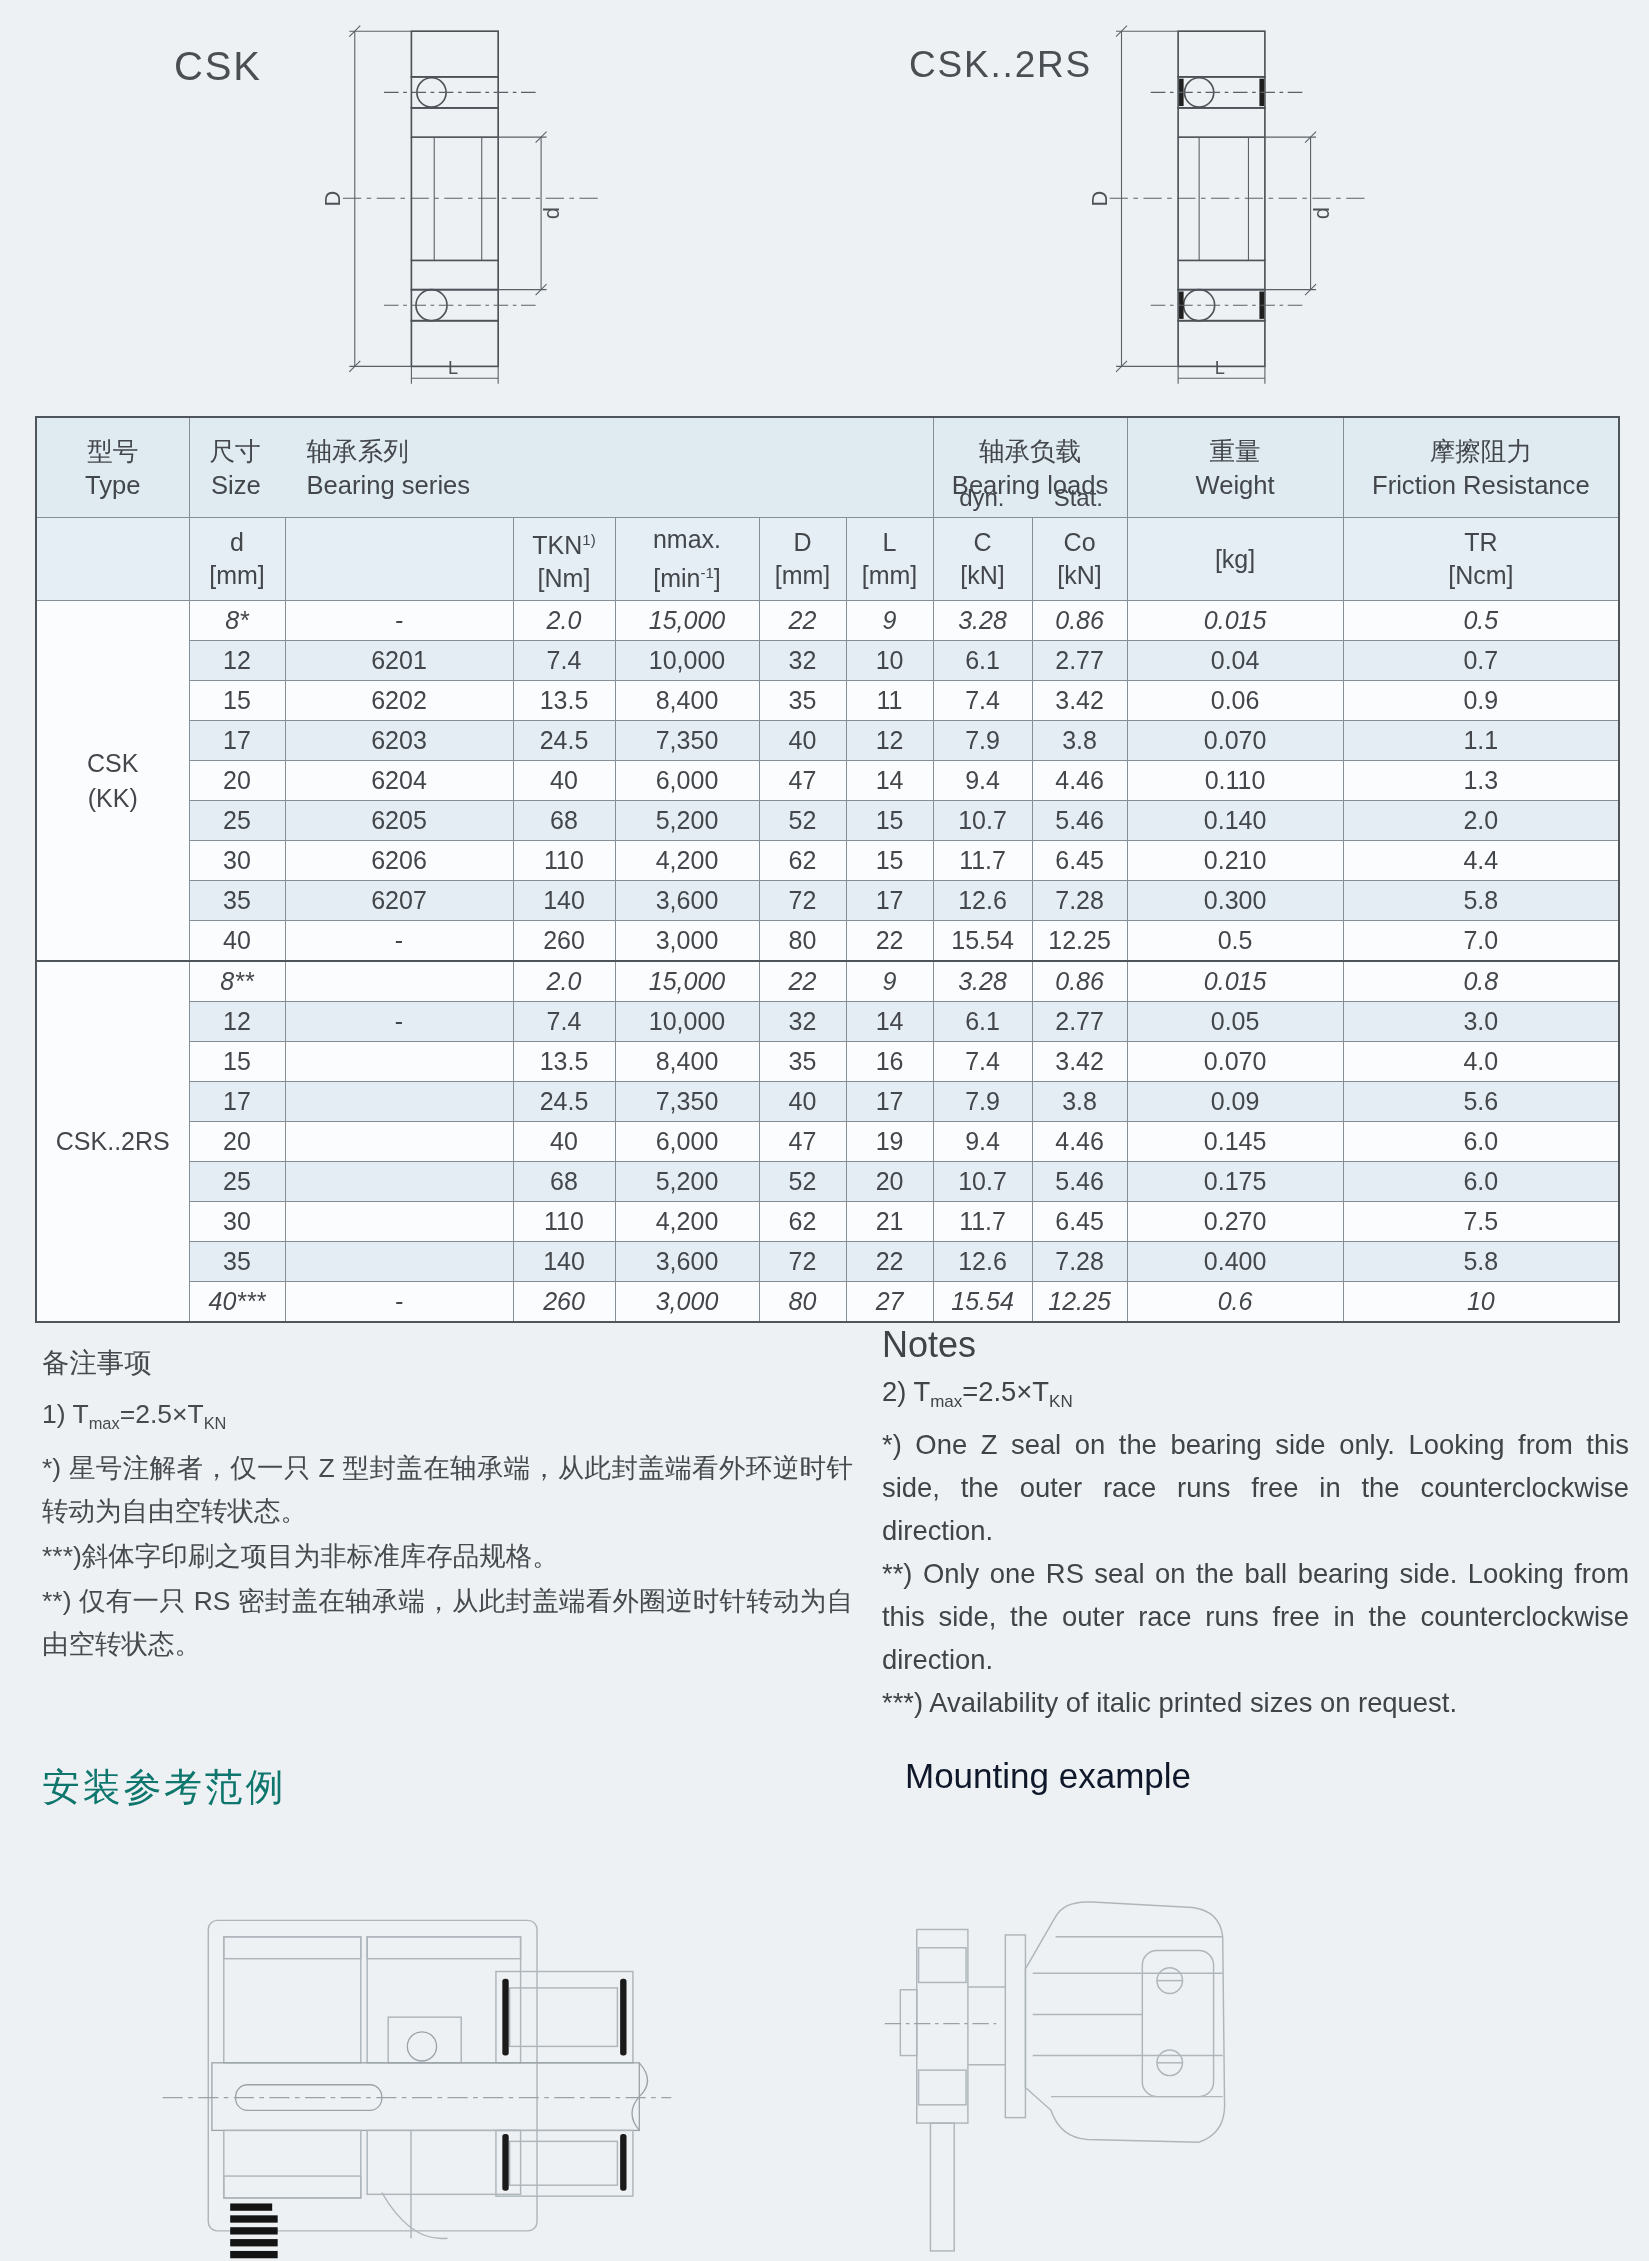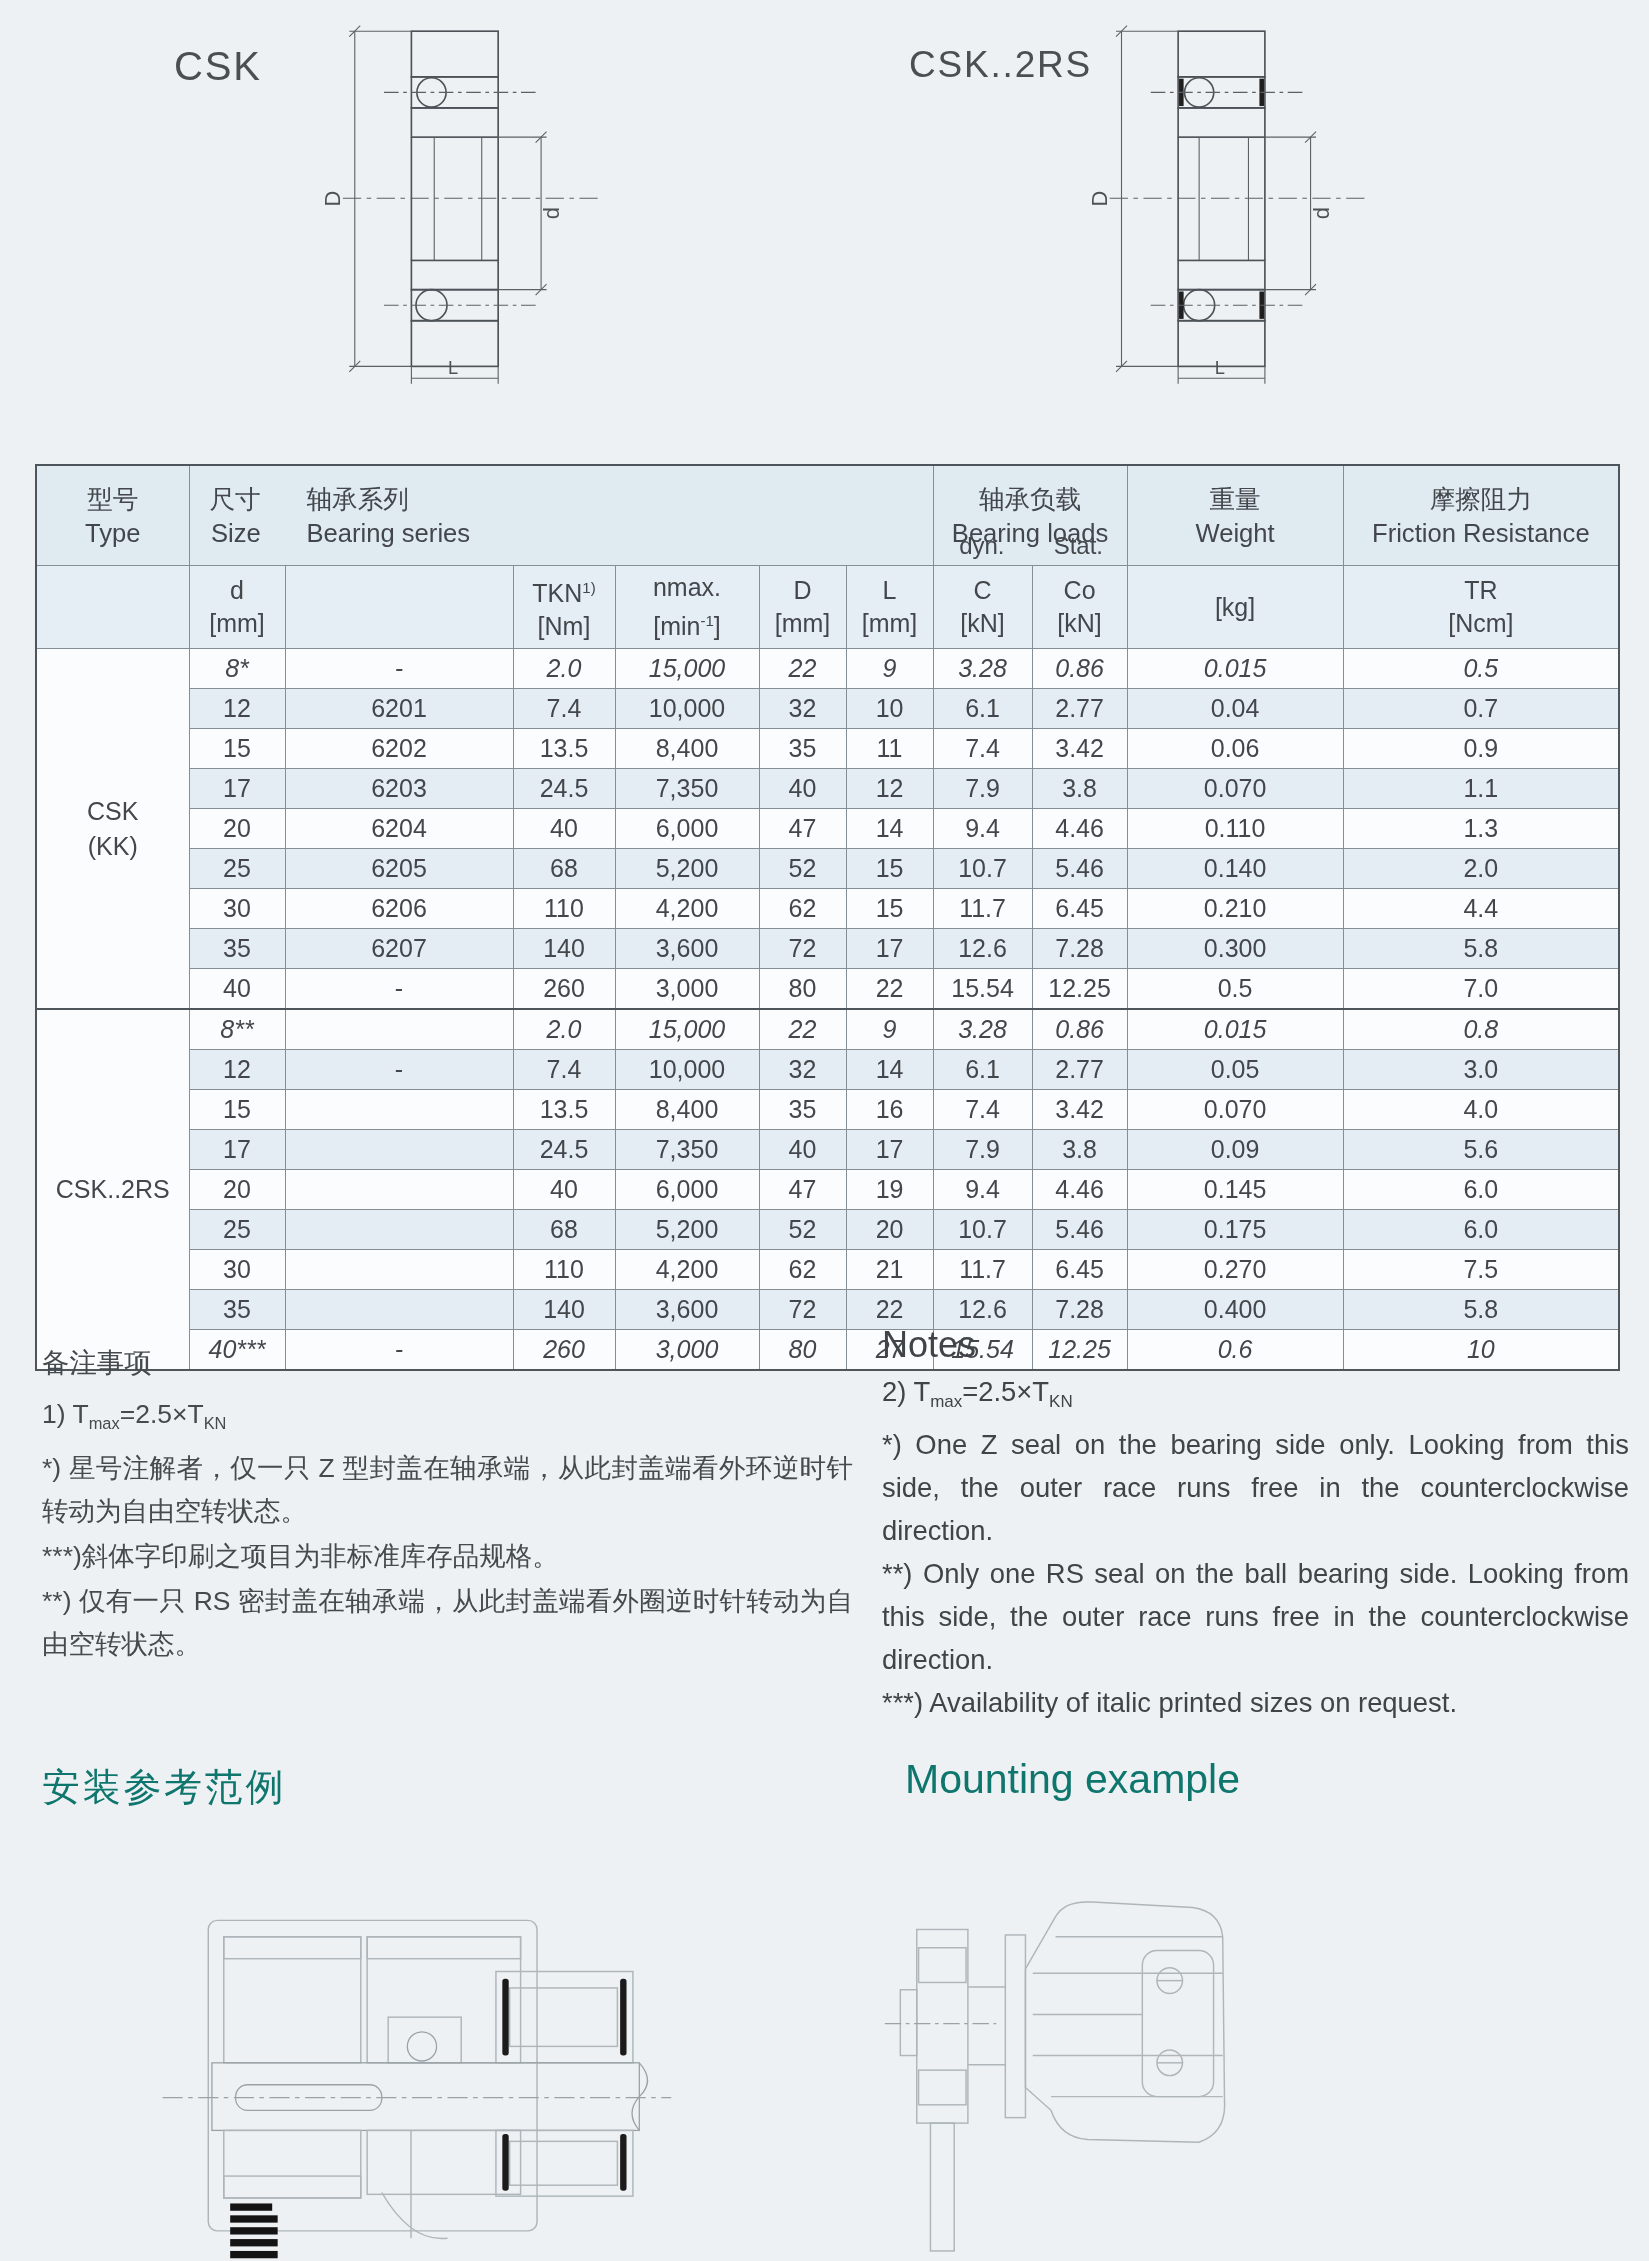--- a/index.html
+++ b/index.html
@@ -8,21 +8,21 @@
     background:#eef1f3;
     font-family:"Liberation Sans","DejaVu Sans",sans-serif;
     color:#3d4246;
   }
   .abs{position:absolute;}
   
   .diag-label{font-size:40px;color:#4a4f54;letter-spacing:1.8px;}
   
   table.spec{
     border-collapse:collapse;table-layout:fixed;width:1583px;
-    background:#fafcfd;border:2.7px solid #4e565c;margin-top:48px;
+    background:#fafcfd;border:2.7px solid #4e565c;
   }
   table.spec th, table.spec td{
     border:0.9px solid #858e94;
     text-align:center;vertical-align:middle;
     font-weight:normal;color:#43474b;padding:0;
   }
   tr.hr1 th{height:99px;background:#dfeaf1;font-size:25.6px;}
   tr.hr2 th{height:82px;background:#e4eef4;font-size:25px;line-height:33px;}
   tr.hr1 th div{line-height:34px;}
   th.wide{position:relative;}
@@ -42,21 +42,21 @@
   
   .notes-zh{width:811px;font-size:26.5px;line-height:43px;color:#454a4e;}
   .notes-zh .head{font-size:27.4px;margin-bottom:9.1px;}
   .notes-zh p{margin:0 0 1.8px 0;text-align:justify;}
   .notes-en{width:747px;font-size:27.4px;line-height:43px;color:#3f4448;}
   .notes-en .head{font-size:36px;margin-bottom:3.7px;}
   .notes-en p{margin:0;text-align:justify;}
   .formula{margin:0 0 3.7px 0;}
   
   .mount-zh{font-size:38px;color:#0f766e;letter-spacing:2.7px;}
-  .mount-en{font-size:41px;color:#0f766e;}
+  .mount-en{font-size:35px;color:#0f172a;}
   
   .ln{stroke:#4c5257;fill:none;stroke-width:1.8;}
   .lnthin{stroke:#5a6166;fill:none;stroke-width:1.2;}
   .lnl{stroke:#aeb6bb;fill:none;stroke-width:1.6;}
   .lnl2{stroke:#9aa2a7;fill:none;stroke-width:1.4;}
   .dimtxt{font-size:24px;fill:#4c5257;font-family:"Liberation Sans",sans-serif;}
 </style>
 </head>
 <body>
 

